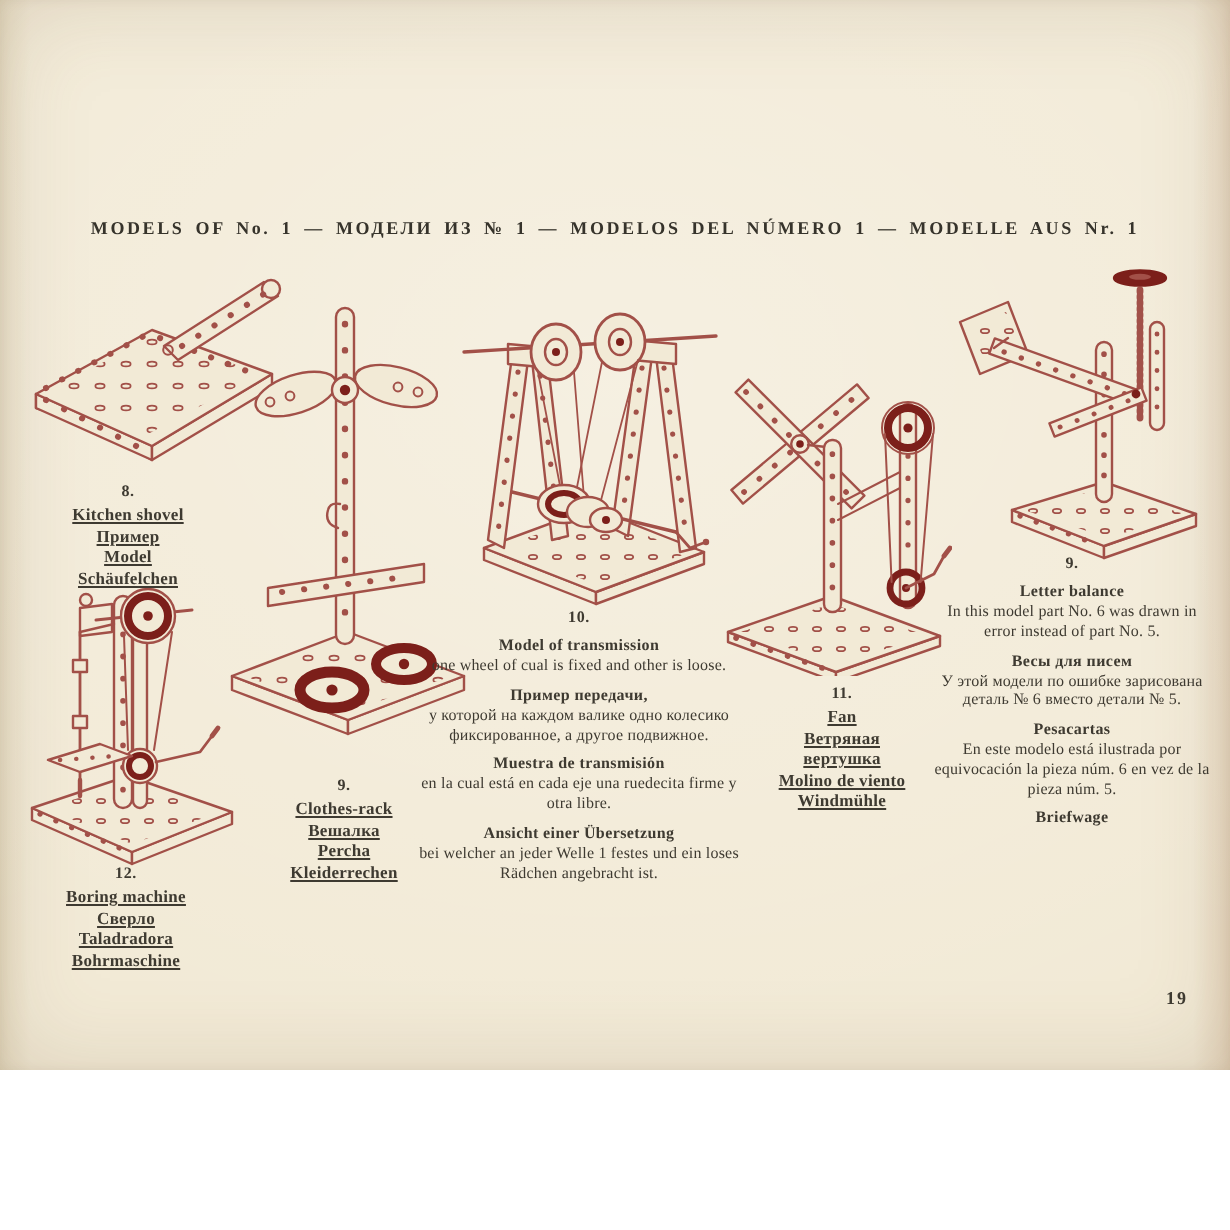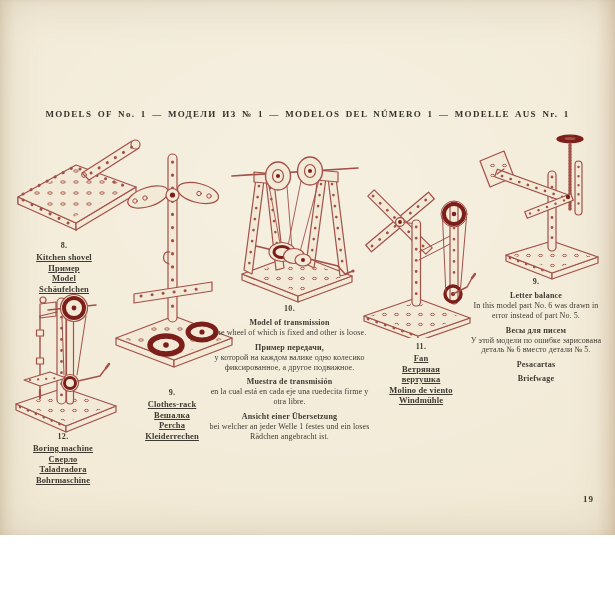--- a/index.html
+++ b/index.html
@@ -290,21 +290,21 @@
     <span class="num">9.</span>
     <span class="name">Clothes-rack</span>
     <span class="name">Вешалка</span>
     <span class="name">Percha</span>
     <span class="name">Kleiderrechen</span>
   </div>
 
   <div class="cap" style="left:208px;top:304px;width:163px">
     <span class="num">10.</span>
     <span class="sec-title">Model of transmission</span>
-    <span class="sec-body">one wheel of which is fixed and other is loose.</span>
+    <span class="sec-body">one wheel of cual is fixed and other is loose.</span>
     <span class="sec-title">Пример передачи,</span>
     <span class="sec-body">у которой на каждом валике одно колесико фиксированное, а другое подвижное.</span>
     <span class="sec-title">Muestra de transmisión</span>
     <span class="sec-body">en la cual está en cada eje una ruedecita firme y otra libre.</span>
     <span class="sec-title">Ansicht einer Übersetzung</span>
     <span class="sec-body">bei welcher an jeder Welle 1 festes und ein loses Rädchen angebracht ist.</span>
   </div>
 
   <div class="cap" style="left:362px;top:342px;width:118px">
     <span class="num">11.</span>
@@ -323,18 +323,19 @@
     <span class="name">Bohrmaschine</span>
   </div>
 
   <div class="cap" style="left:466px;top:277px;width:140px">
     <span class="num">9.</span>
     <span class="sec-title">Letter balance</span>
     <span class="sec-body">In this model part No. 6 was drawn in error instead of part No. 5.</span>
     <span class="sec-title">Весы для писем</span>
     <span class="sec-body">У этой модели по ошибке зарисована деталь № 6 вместо детали № 5.</span>
     <span class="sec-title">Pesacartas</span>
+    <span class="sec-body">En este modelo está ilustrada por equivocación la pieza núm. 6 en vez de la pieza núm. 5.</span>
     <span class="sec-title">Briefwage</span>
   </div>
 
   <div class="pageno">19</div>
 
 </div>
 
 </body></html>

